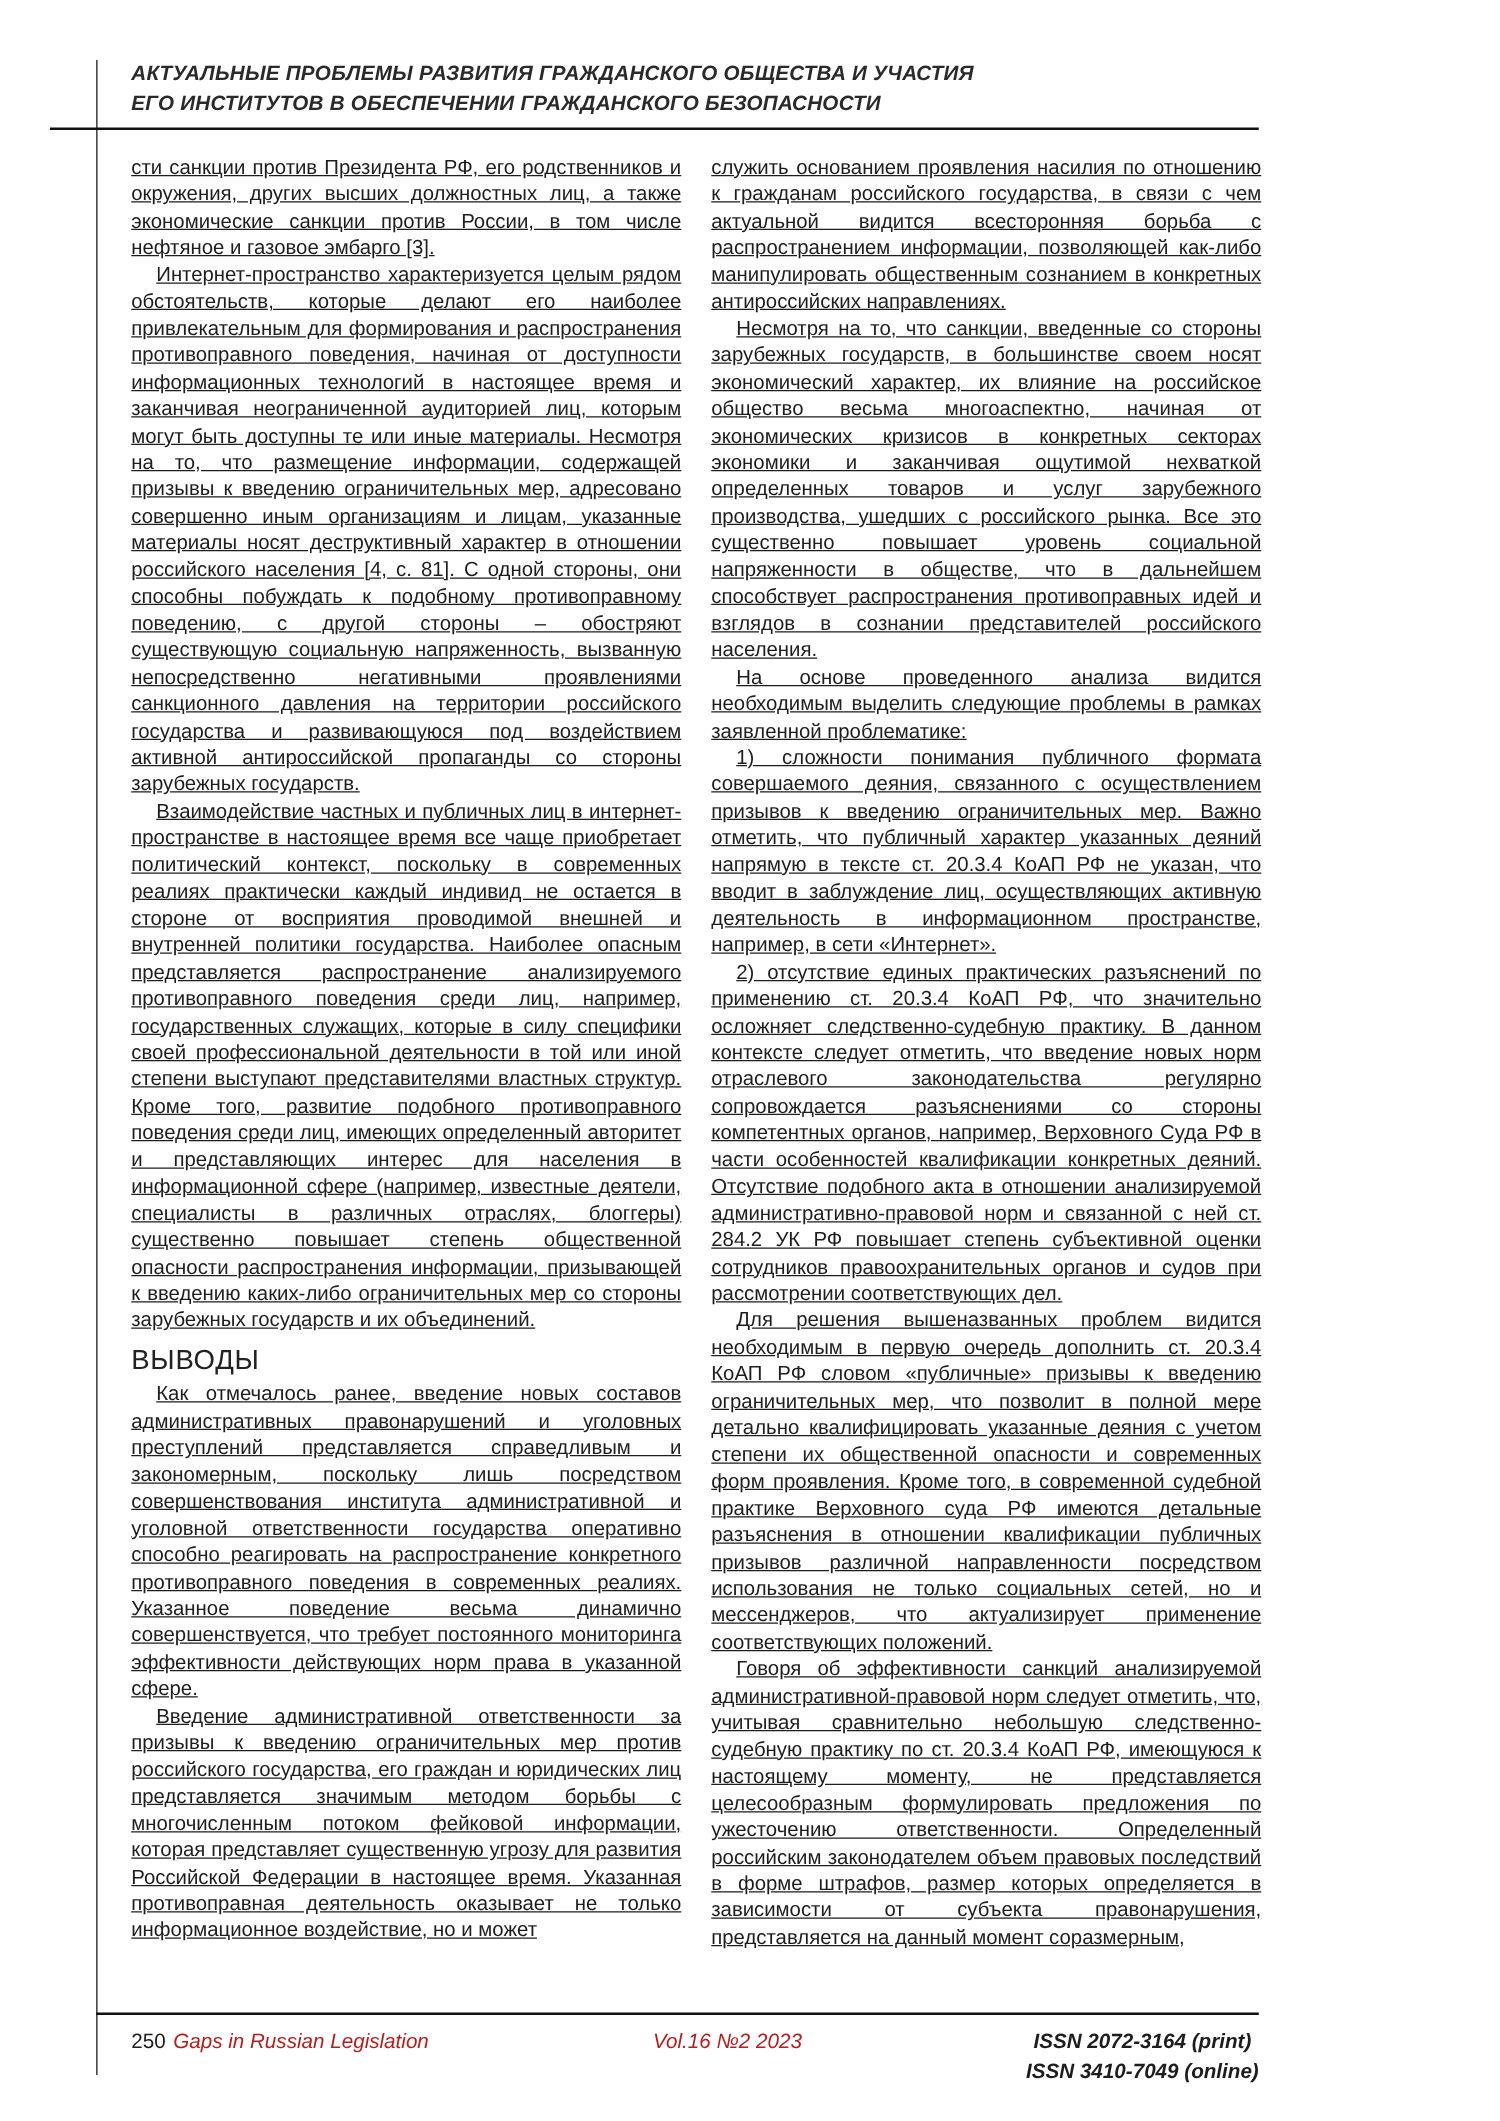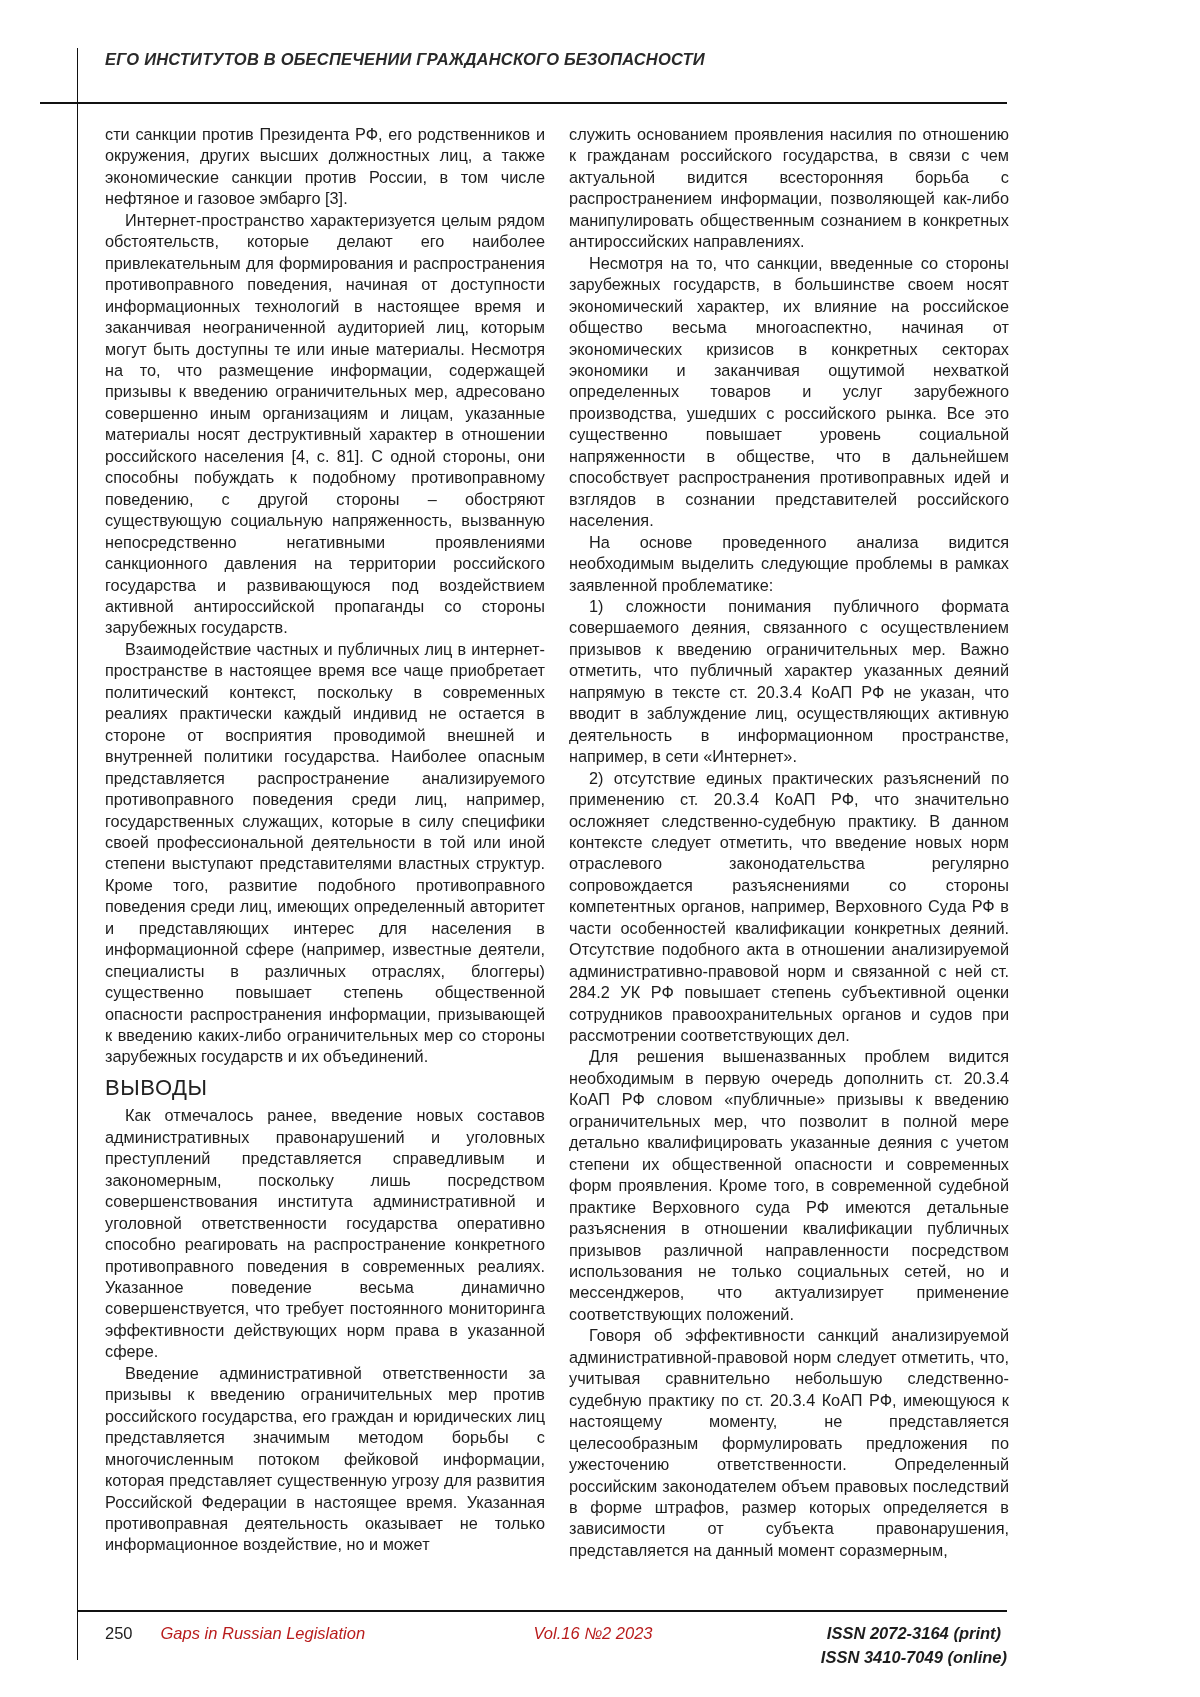--- a/index.html
+++ b/index.html
@@ -71,20 +71,21 @@
     flex: 0 0 440px;
     font-size: 16.3px;
     line-height: 21.45px;
     text-align: justify;
     hyphens: auto;
     -webkit-hyphens: auto;
   }
   .col p {
     margin: 0;
     text-indent: 20px;
+    text-decoration: underline;
   }
   .col p.no-indent {
     text-indent: 0;
   }
   .section-heading {
     font-size: 22px;
     font-weight: normal;
     letter-spacing: 0.6px;
     margin: 9px 0 7px 0;
     color: #222;
@@ -96,21 +97,21 @@
     top: 1621px;
     width: 902px;
     display: flex;
     justify-content: space-between;
     align-items: flex-start;
     font-size: 16.5px;
     line-height: 24px;
   }
   .footer .left-group {
     display: flex;
-    gap: 28px;
+    gap: 6px;
     white-space: nowrap;
   }
   .footer .page-number {
     font-style: normal;
     color: #1d1d1d;
   }
   .footer .journal-name,
   .footer .volume-info {
     font-style: italic;
     color: #b91c1c;
@@ -127,20 +128,21 @@
 </head>
 <body>
 
 <div class="page">
 
   <div class="v-rule"></div>
   <div class="h-rule-top"></div>
   <div class="h-rule-bottom"></div>
 
   <div class="running-head">
+    <div>АКТУАЛЬНЫЕ ПРОБЛЕМЫ РАЗВИТИЯ ГРАЖДАНСКОГО ОБЩЕСТВА И УЧАСТИЯ</div>
     <div>ЕГО ИНСТИТУТОВ В ОБЕСПЕЧЕНИИ ГРАЖДАНСКОГО БЕЗОПАСНОСТИ</div>
   </div>
 
   <div class="columns">
 
     <div class="col">
       <p class="no-indent">сти санкции против Президента РФ, его родственников и окружения, других высших должностных лиц, а также экономические санкции против России, в том числе нефтяное и газовое эмбарго [3].</p>
       <p>Интернет-пространство характеризуется целым рядом обстоятельств, которые делают его наиболее привлекательным для формирования и распространения противоправного поведения, начиная от доступности информационных технологий в настоящее время и заканчивая неограниченной аудиторией лиц, которым могут быть доступны те или иные материалы. Несмотря на то, что размещение информации, содержащей призывы к введению ограничительных мер, адресовано совершенно иным организациям и лицам, указанные материалы носят деструктивный характер в отношении российского населения [4, с. 81]. С одной стороны, они способны побуждать к подобному противоправному поведению, с другой стороны – обостряют существующую социальную напряженность, вызванную непосредственно негативными проявлениями санкционного давления на территории российского государства и развивающуюся под воздействием активной антироссийской пропаганды со стороны зарубежных государств.</p>
       <p>Взаимодействие частных и публичных лиц в интернет-пространстве в настоящее время все чаще приобретает политический контекст, поскольку в современных реалиях практически каждый индивид не остается в стороне от восприятия проводимой внешней и внутренней политики государства. Наиболее опасным представляется распространение анализируемого противоправного поведения среди лиц, например, государственных служащих, которые в силу специфики своей профессиональной деятельности в той или иной степени выступают представителями властных структур. Кроме того, развитие подобного противоправного поведения среди лиц, имеющих определенный авторитет и представляющих интерес для населения в информационной сфере (например, известные деятели, специалисты в различных отраслях, блоггеры) существенно повышает степень общественной опасности распространения информации, призывающей к введению каких-либо ограничительных мер со стороны зарубежных государств и их объединений.</p>
       <h2 class="section-heading">ВЫВОДЫ</h2>

